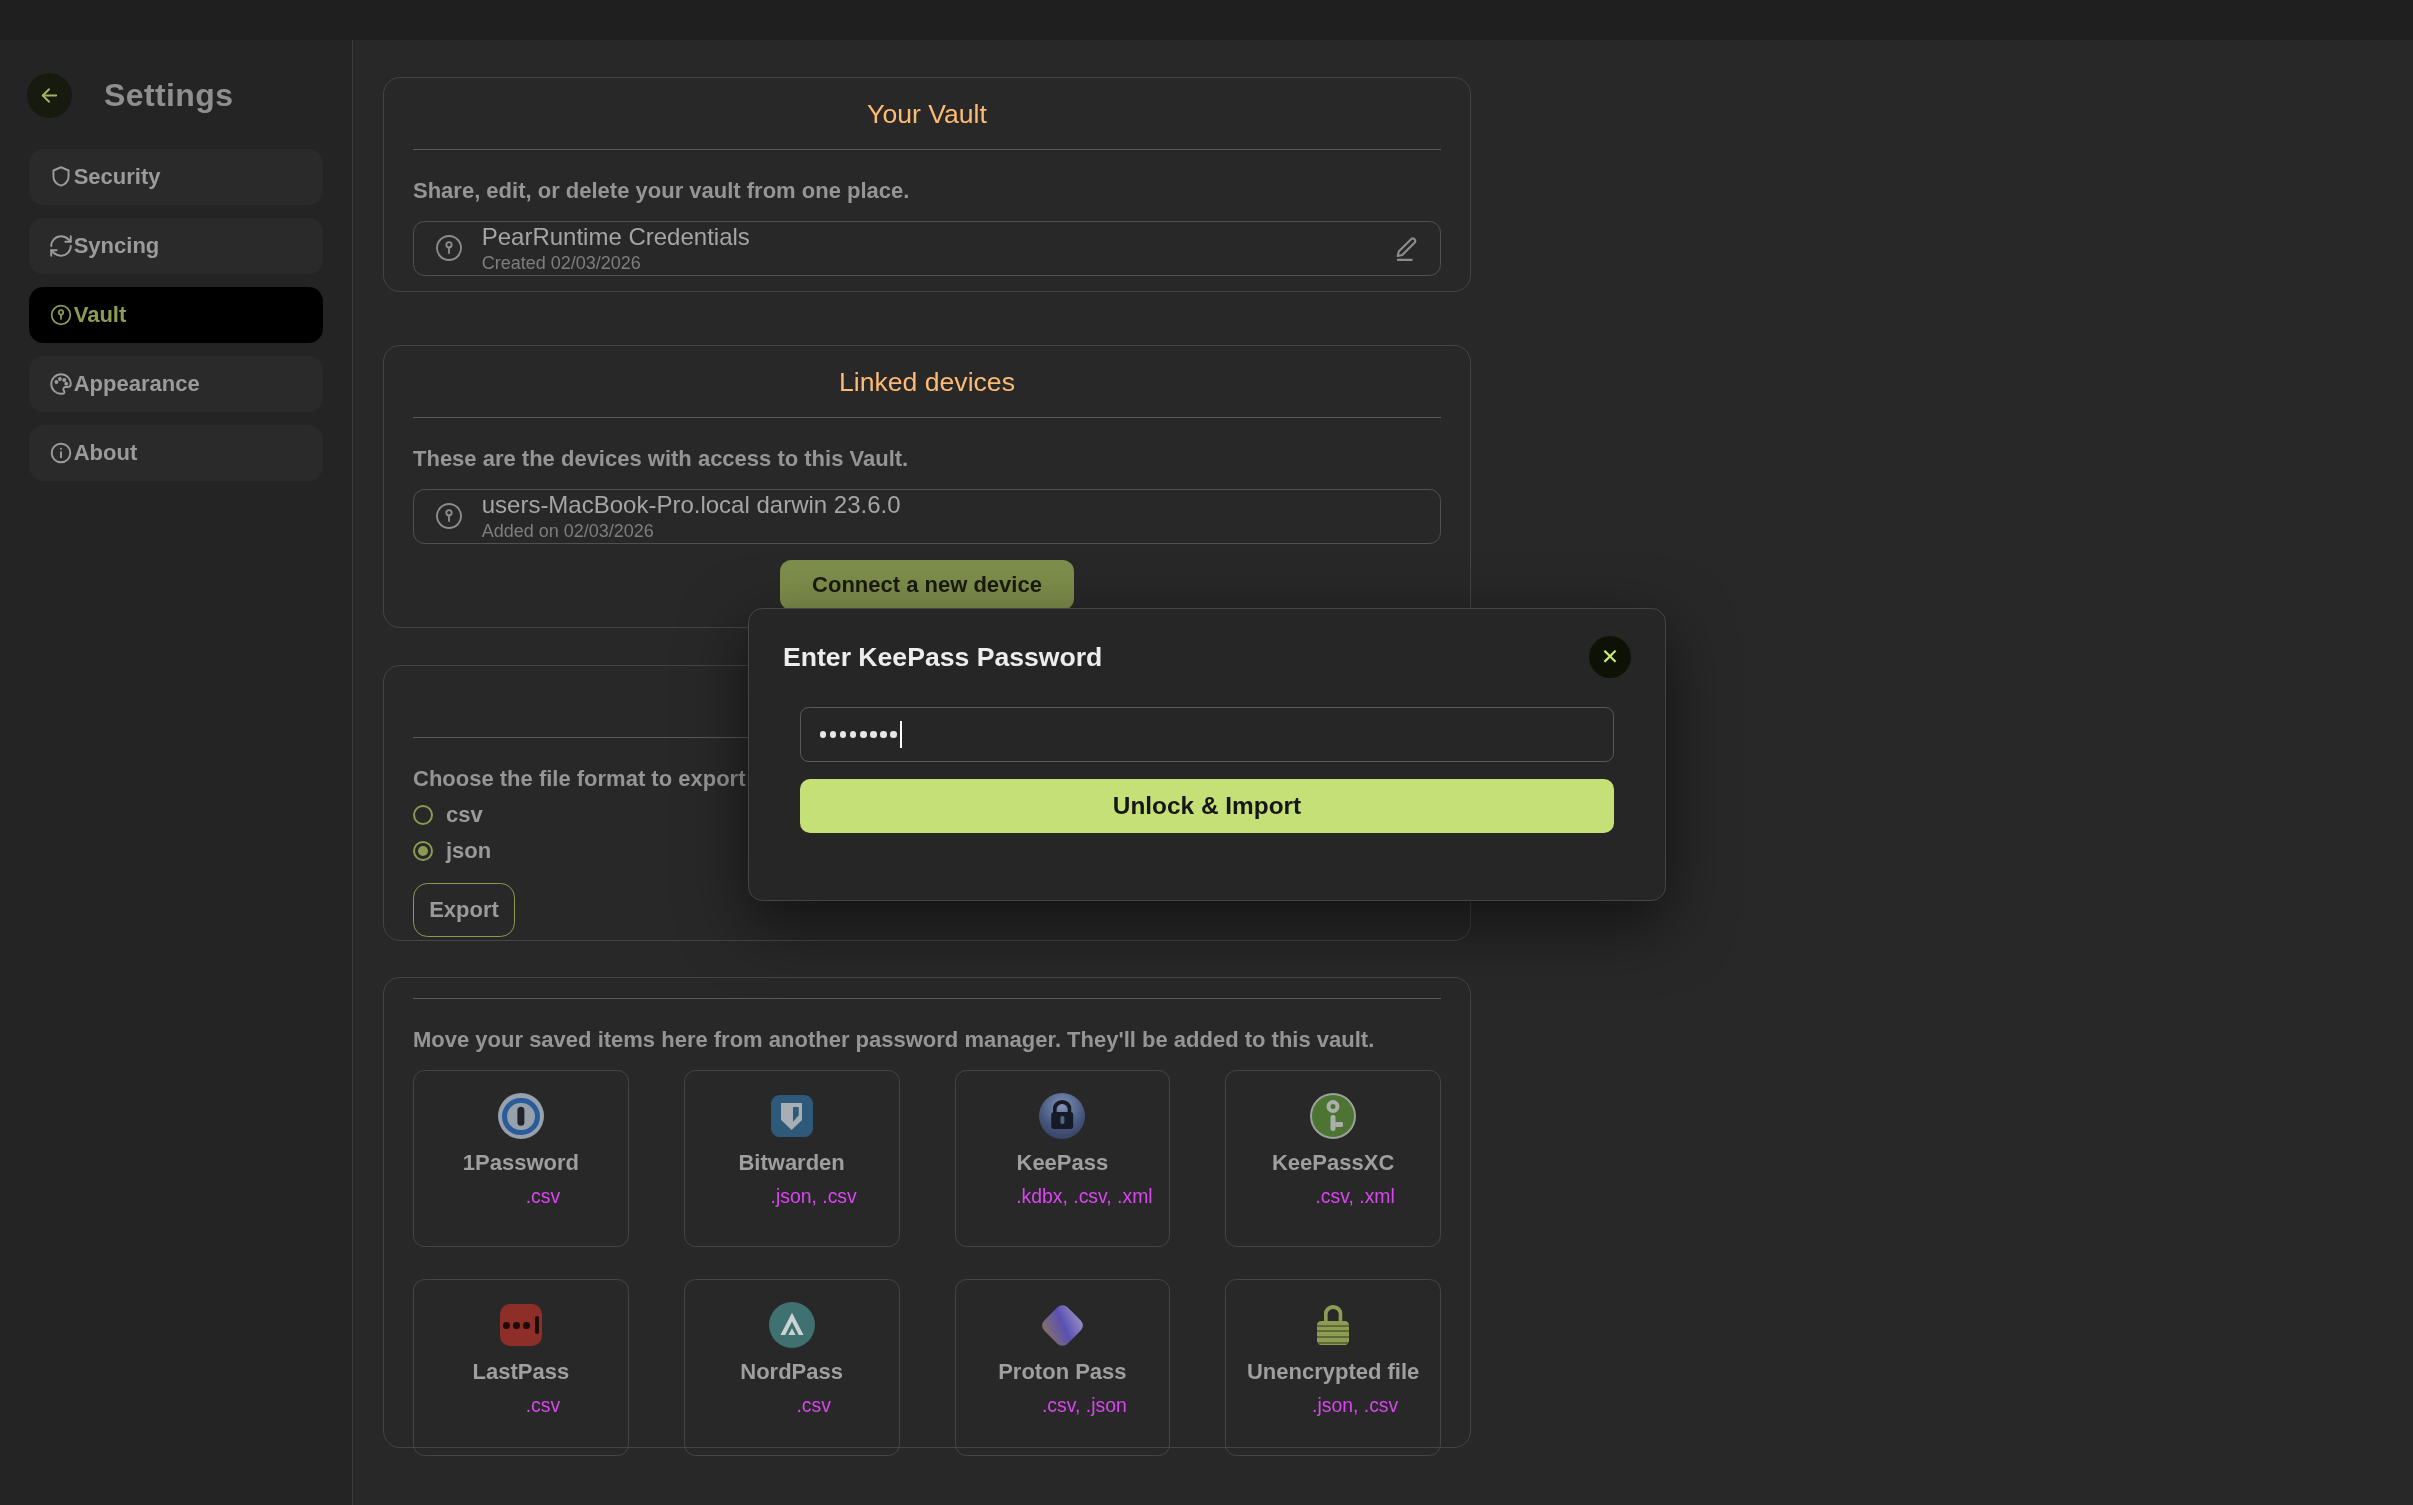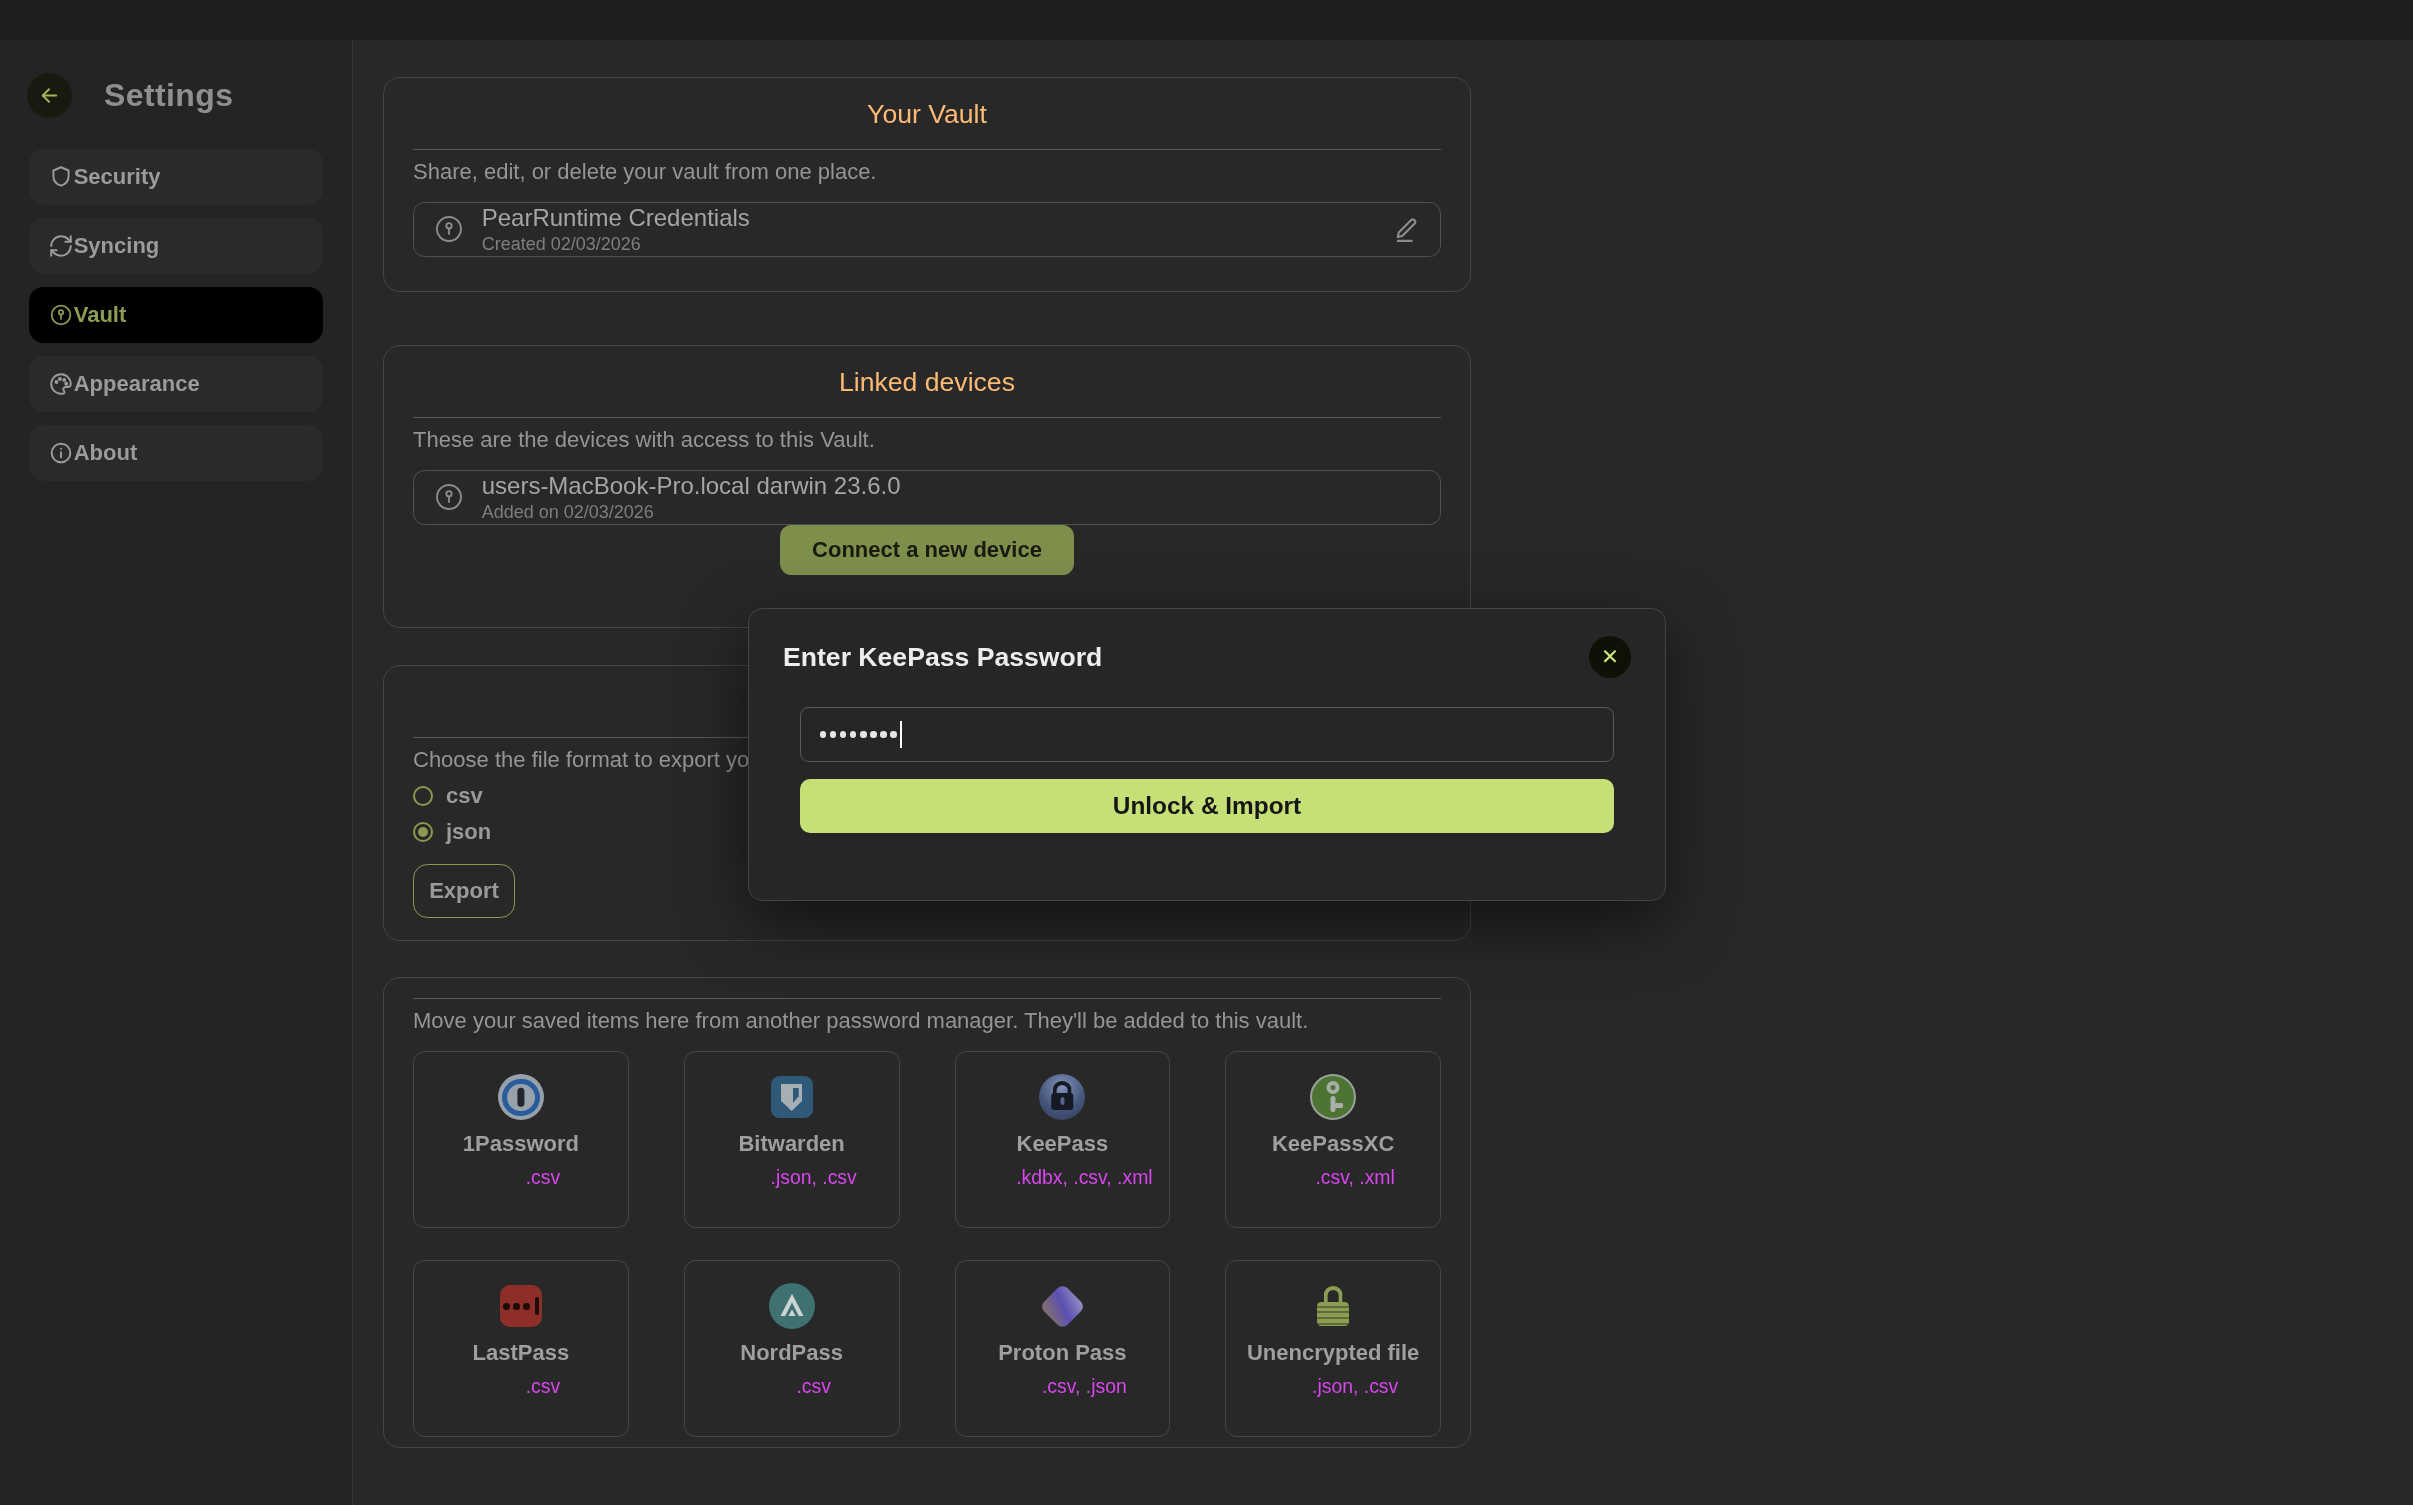--- a/index.html
+++ b/index.html
@@ -38,38 +38,38 @@
     position:absolute; left:28px; width:1088px;
     border:1.4px solid #444444; border-radius:17px; padding:0 29px;
   }
   #card-your-vault { top:37px;  height:215px; }
   #card-linked     { top:305px; height:283px; }
   #card-export     { top:625px; height:276px; }
   #card-import     { top:937px; height:471px; }
 
   .card-title { margin-top:21.5px; font-size:26.6px; line-height:29px; font-weight:400; color:#fdba74;text-align:center; }
   .card-divider { height:1.4px; background:#585858; margin-top:20px; }
-  .card-desc { margin-top:8px; font-size:22px; line-height:27px; color:#959595; }
+  .card-desc { margin-top:27px; font-size:22px; line-height:27px; color:#959595;font-weight:bold; }
 
   .entity-row {
     margin-top:17px; height:55px; border:1.4px solid #515151; border-radius:11.5px;
     display:flex; align-items:center; gap:17px; padding:0 18.7px; cursor:pointer;
   }
   .row-icon { width:32px; height:32px; color:#8c8c8c; flex:none; display:flex; }
   .row-icon svg { width:32px; height:32px; }
   .row-text { display:flex; flex-direction:column; gap:2.2px; }
   .row-title { font-size:24px; color:#a5a5a5; }
   .row-sub { font-size:18px; color:#7e7e7e; }
   .row-spacer { flex:1; }
   .edit-icon { width:30px; height:30px; color:#8c8c8c; cursor:pointer; display:flex; }
   .edit-icon svg { width:30px; height:30px; }
 
   .connect-row { display:flex; justify-content:center; }
   .connect-button {
-    height:50px; padding:0 32px; border:none; border-radius:11.5px;
+    margin-top:16px; height:50px; padding:0 32px; border:none; border-radius:11.5px;
     background:#7e8e4b; color:#1a1a10; font-size:22px; font-weight:700;
     font-family:inherit; display:flex; align-items:center; cursor:pointer;
   }
 
   .radio-row { display:flex; align-items:center; gap:13px; margin-top:10px; }
   .radio-row:first-of-type { margin-top:14.4px; }
   .radio { width:20px; height:20px; border-radius:50%; border:2.2px solid #8a9a52; position:relative; cursor:pointer; flex:none; }
   .radio.checked::after { content:""; position:absolute; inset:2.9px; border-radius:50%; background:#8a9a52; }
   .radio-label { font-size:22px; font-weight:700; color:#9a9a9a; }
   .export-button {

